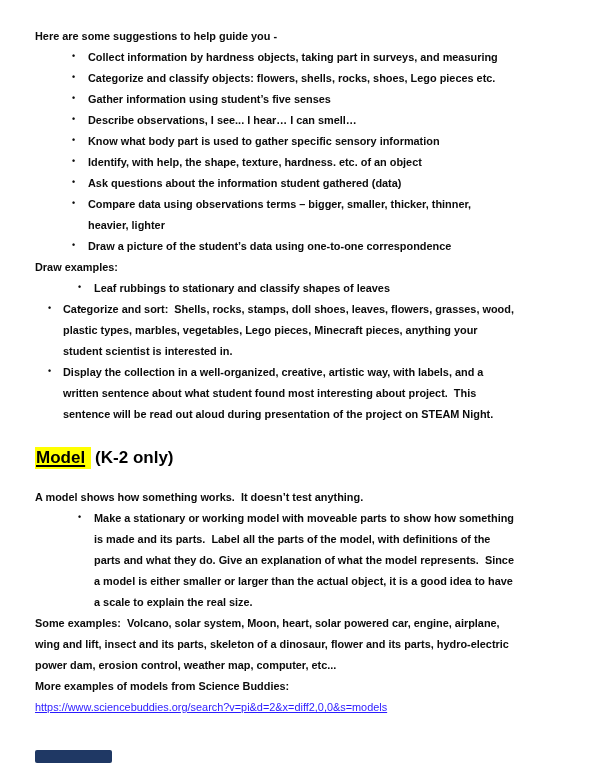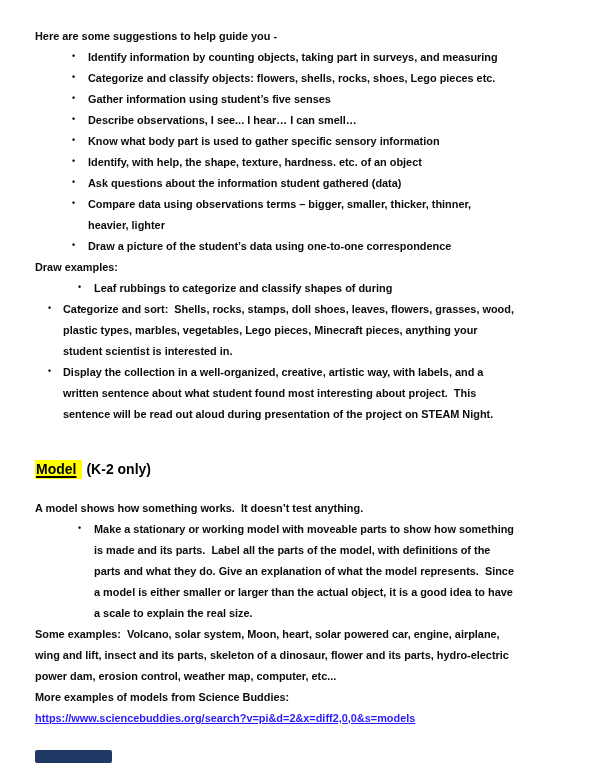--- a/index.html
+++ b/index.html
@@ -9,40 +9,40 @@
     font-family:"Liberation Sans","DejaVu Sans",sans-serif;
     font-weight:700;font-size:10.9px;line-height:21px;color:#0b0b0b;
   }
   .para{white-space:pre-wrap;}
   .item{position:relative;}
   .item .txt{white-space:pre-wrap;display:block;}
   .bullet{position:absolute;top:-1px;font-size:9px;line-height:21px;color:#0b0b0b;}
   .l2{padding-left:53px;}  .l2 > .bullet{left:37px;}
   .lx{padding-left:59px;}  .lx > .bullet{left:43px;}
   .l1{padding-left:28px;}  .l1 > .bullet{left:13px;}
-  .heading{margin-top:30px;font-size:14px;line-height:28px;color:#000;}
+  .heading{margin-top:19px;font-size:17px;line-height:28px;color:#000;}
   .hl{background:#ffff00;padding:1px 6px 2px 1px;}
   .hl .ul{text-decoration:underline;text-decoration-thickness:1.8px;text-underline-offset:2px;}
   .heading .rest{margin-left:4px;}
   .model-intro{margin-top:15px;}
-  .link-line a{color:#2a1aff;text-decoration:underline;font-weight:700;cursor:pointer;}
+  .link-line a{color:#2a1aff;text-decoration:underline;font-weight:400;cursor:pointer;}
   .navy-bar{position:absolute;left:35px;top:750px;width:77px;height:13px;
     background:#1f3864;border-radius:2px;}
 </style>
 </head>
 <body>
 
 <div class="page">
 
   <div class="para">Here are some suggestions to help guide you -</div>
 
   <div>
     <div class="item l2">
         <span class="bullet">•</span>
-        <span class="txt">Identify information by counting objects, taking part in surveys, and measuring</span>
+        <span class="txt">Collect information by hardness objects, taking part in surveys, and measuring</span>
       </div>
     <div class="item l2">
         <span class="bullet">•</span>
         <span class="txt">Categorize and classify objects: flowers, shells, rocks, shoes, Lego pieces etc.</span>
       </div>
     <div class="item l2">
         <span class="bullet">•</span>
         <span class="txt">Gather information using student’s five senses</span>
       </div>
     <div class="item l2">
@@ -70,21 +70,21 @@
         <span class="bullet">•</span>
         <span class="txt">Draw a picture of the student’s data using one-to-one correspondence</span>
       </div>
   </div>
 
   <div class="para">Draw examples:</div>
 
   <div>
     <div class="item lx">
         <span class="bullet">•</span>
-        <span class="txt">Leaf rubbings to categorize and classify shapes of during</span>
+        <span class="txt">Leaf rubbings to stationary and classify shapes of leaves</span>
       </div>
     <div class="item lx">
         <span class="bullet">•</span>
       </div>
   </div>
 
   <div>
     <div class="item l1">
         <span class="bullet">•</span>
         <span class="txt">Categorize and sort:  Shells, rocks, stamps, doll shoes, leaves, flowers, grasses, wood,

